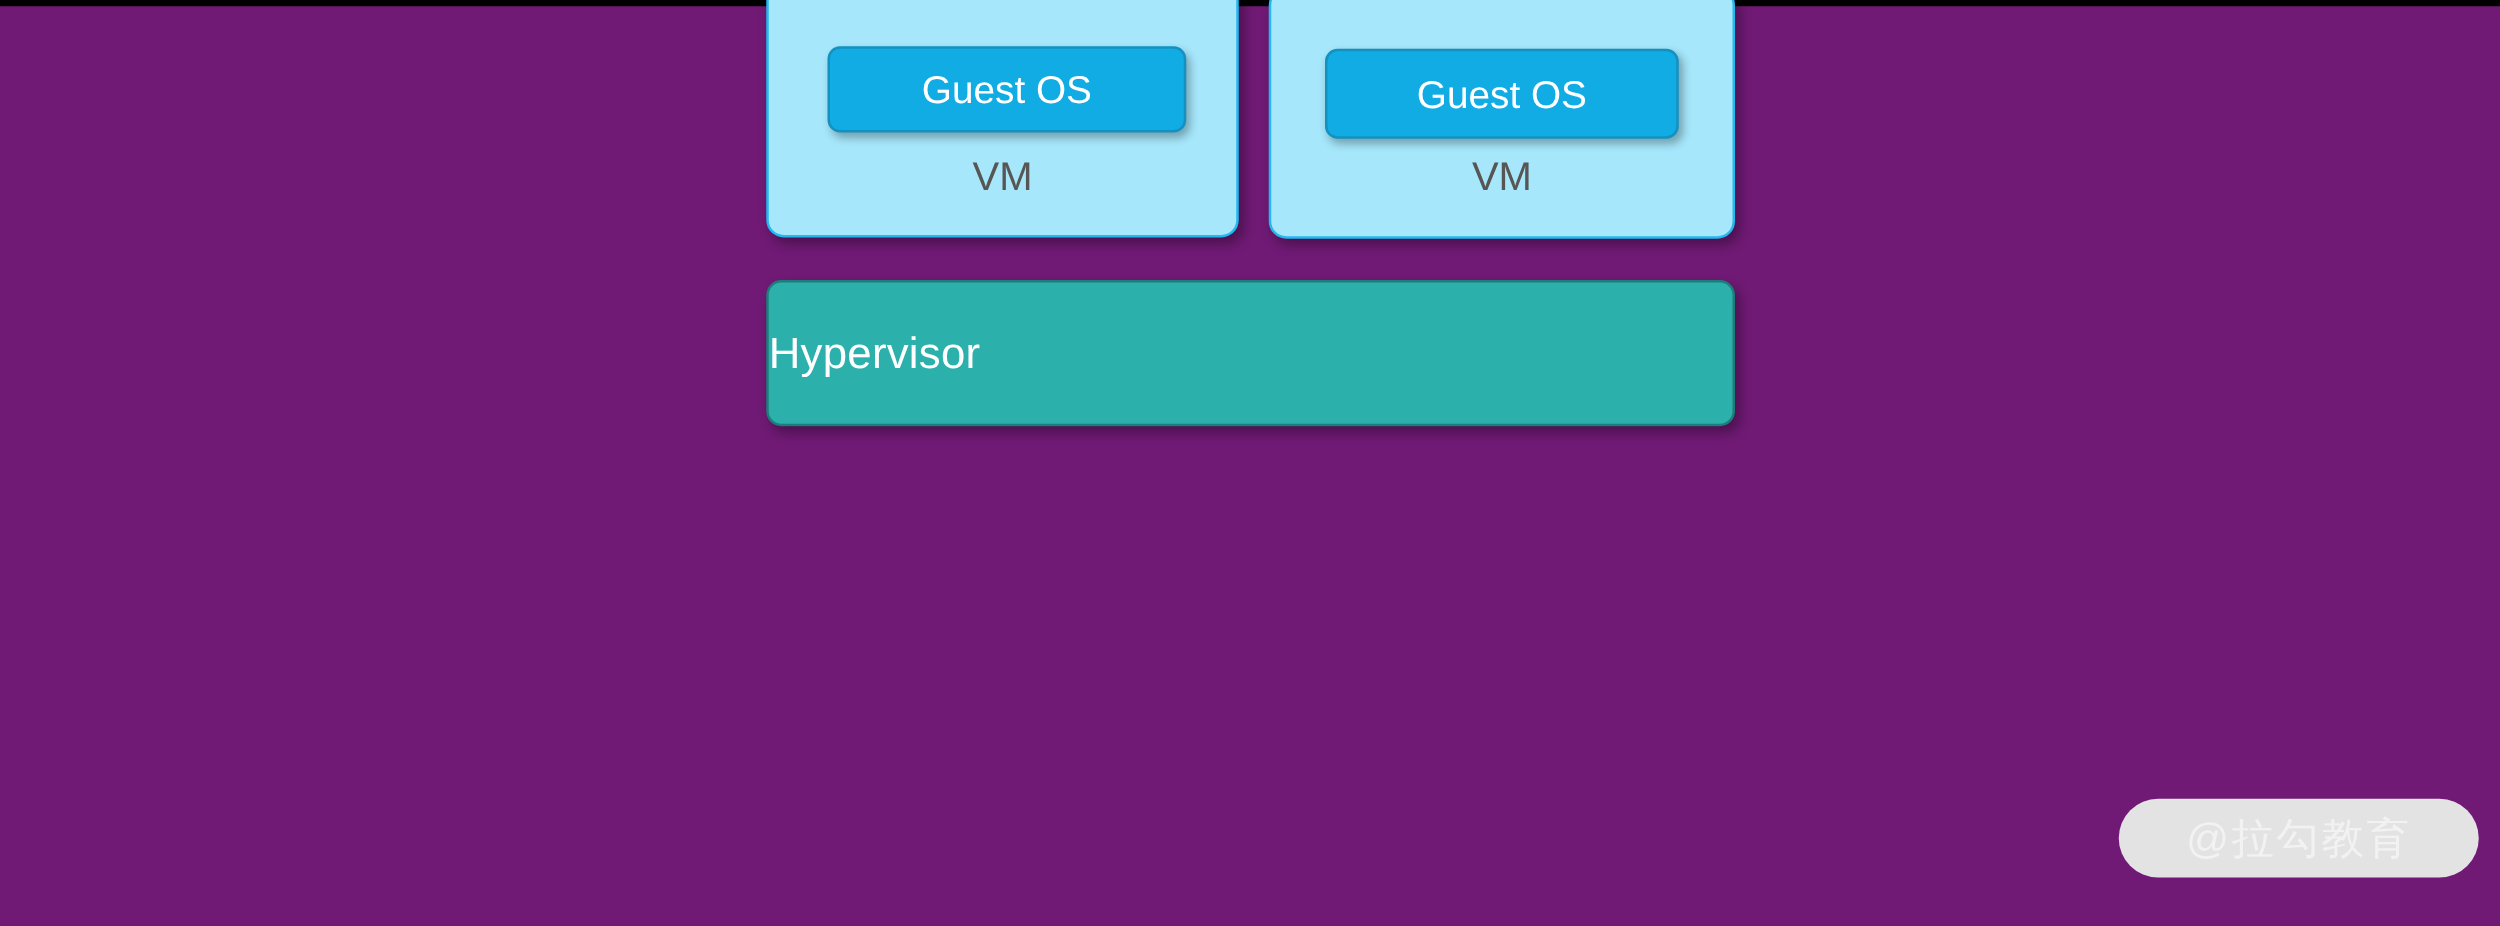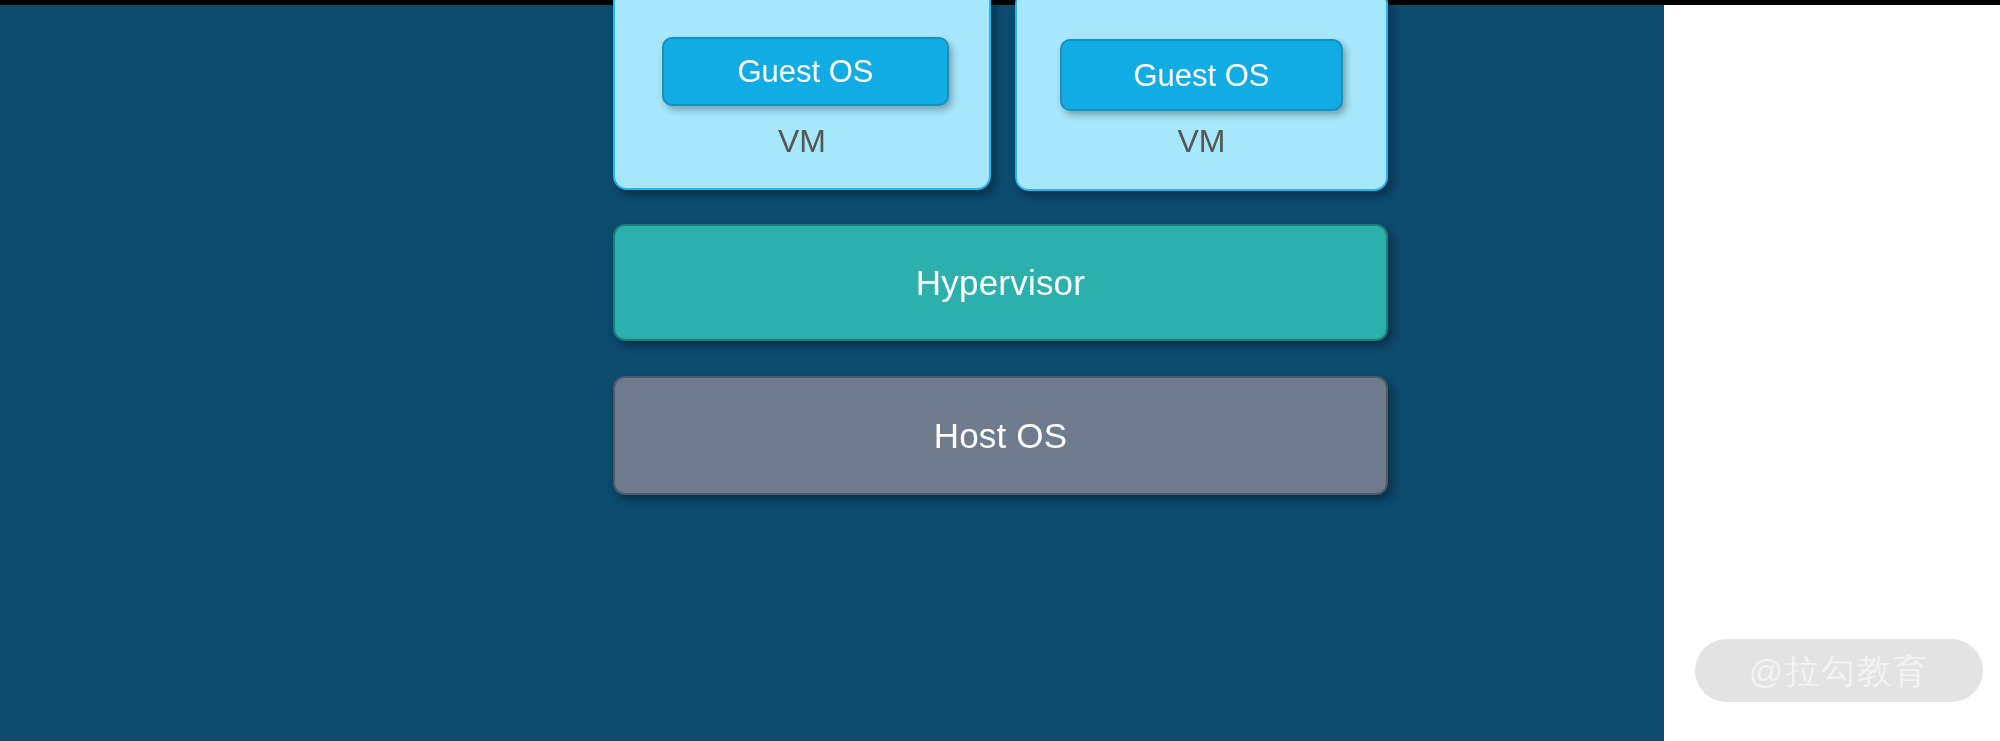--- a/index.html
+++ b/index.html
@@ -7,41 +7,40 @@
   html, body {
     width: 2000px;
     height: 741px;
     background: #ffffff;
     overflow: hidden;
     font-family: "Liberation Sans", sans-serif;
   }
 
   #canvas {
     position: relative;
-    width: 1664px;
+    width: 2000px;
     height: 741px;
-    background: #0c4a6e;
+    background: #701a75;
   }
 
   
   .top-bar {
     position: absolute;
     left: 0;
     top: 0;
     width: 2000px;
     height: 5px;
     background: #000000;
   }
 
   
   .layer {
     position: absolute;
     display: flex;
     align-items: center;
-    justify-content: center;
     border-radius: 12px;
     box-shadow: 4px 5px 9px rgba(0,0,0,0.33);
   }
 
   .layer-label {
     color: #ffffff;
     font-size: 35px;
     font-weight: 400;
     letter-spacing: 0.2px;
     line-height: 1;
@@ -153,22 +152,19 @@
     <div class="guest-os" id="guest-os-2">
       <span class="guest-os-label">Guest OS</span>
     </div>
     <div class="vm-caption" id="vm-caption-2">VM</div>
   </div>
 
   <div class="layer" id="layer-hypervisor">
     <span class="layer-label">Hypervisor</span>
   </div>
 
-  <div class="layer" id="layer-host-os">
-    <span class="layer-label">Host OS</span>
-  </div>
 
 
   <div id="watermark">
     <span id="watermark-text">@拉勾教育</span>
   </div>
 
 </div>
 
 </body></html>

